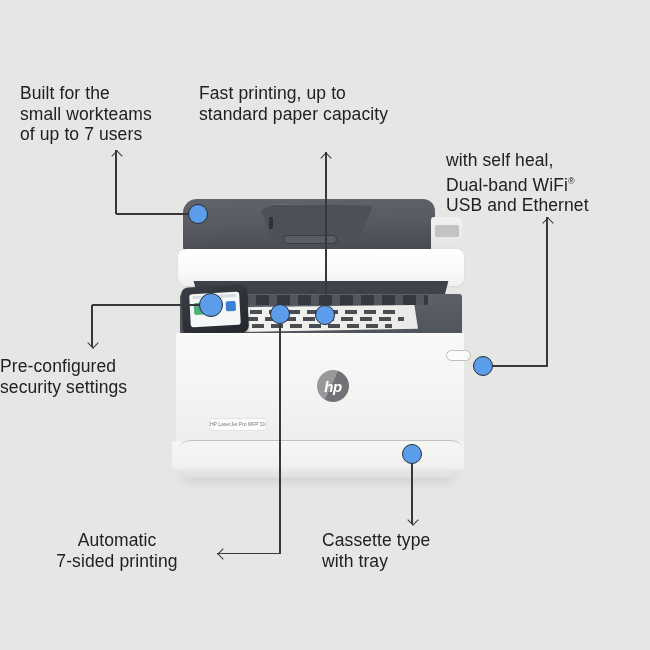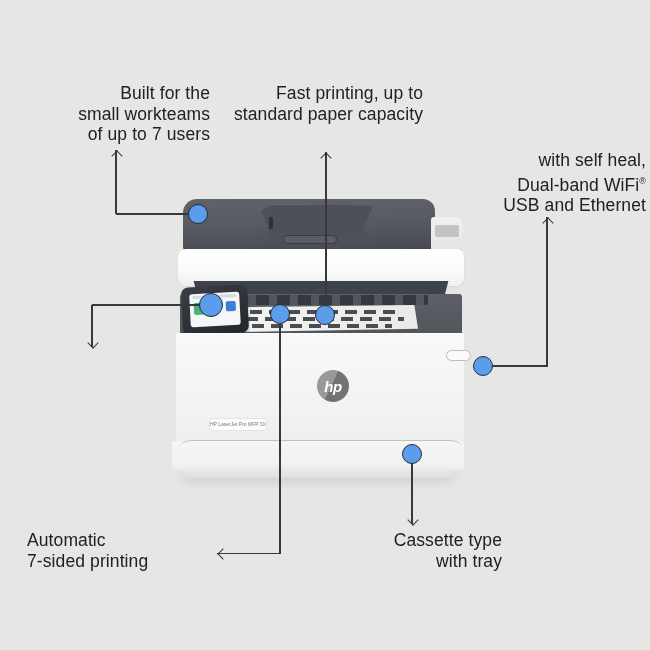--- a/index.html
+++ b/index.html
@@ -1,23 +1,23 @@
 <!DOCTYPE html>
 <html><head>
 <meta charset="utf-8">
 <style>
   html,body{margin:0;padding:0;}
   body{width:650px;height:650px;overflow:hidden;font-family:"Liberation Sans",sans-serif;}
   .stage{position:relative;width:650px;height:650px;background:#e6e6e4;}
 
   
-  .callout{position:absolute;z-index:7;font-size:17.5px;line-height:20.5px;color:#212121;text-align:right;letter-spacing:.1px;}
+  .callout{position:absolute;z-index:7;font-size:17.5px;line-height:20.5px;color:#212121;text-align:left;letter-spacing:.1px;}
   .callout .line{display:block;}
   .callout sup{font-size:9px;}
-  .callout.align-right{text-align:left;}
+  .callout.align-right{text-align:center;}
 
   
   .cl{position:absolute;z-index:5;background:#383838;}
   .arrow{position:absolute;z-index:5;width:7px;height:7px;border-top:1.4px solid #383838;border-left:1.4px solid #383838;background:transparent;}
   .arrow-up{transform:rotate(45deg);}
   .arrow-down{transform:rotate(225deg);}
   .arrow-left{transform:rotate(-45deg);}
   .dot{position:absolute;z-index:6;width:20px;height:20px;border-radius:50%;background:#5b9ceb;border:1.5px solid #272d35;box-sizing:border-box;}
   .dot.big{width:24px;height:24px;}
 
@@ -146,20 +146,24 @@
     <span class="line">Fast printing, up to</span>
     <span class="line">standard paper capacity</span>
   </div>
 
   <div class="callout" style="left:446px;top:150px;width:200px;">
     <span class="line">with self heal,</span>
     <span class="line"><span>Dual-band WiFi</span><sup>®</sup></span>
     <span class="line">USB and Ethernet</span>
   </div>
 
+  <div class="callout" style="left:0px;top:356px;width:183px;">
+    <span class="line">Pre-configured</span>
+    <span class="line">security settings</span>
+  </div>
 
   <div class="callout align-right" style="left:27px;top:530px;width:180px;">
     <span class="line">Automatic</span>
     <span class="line">7-sided printing</span>
   </div>
 
   <div class="callout" style="left:322px;top:530px;width:180px;">
     <span class="line">Cassette type</span>
     <span class="line">with tray</span>
   </div>

